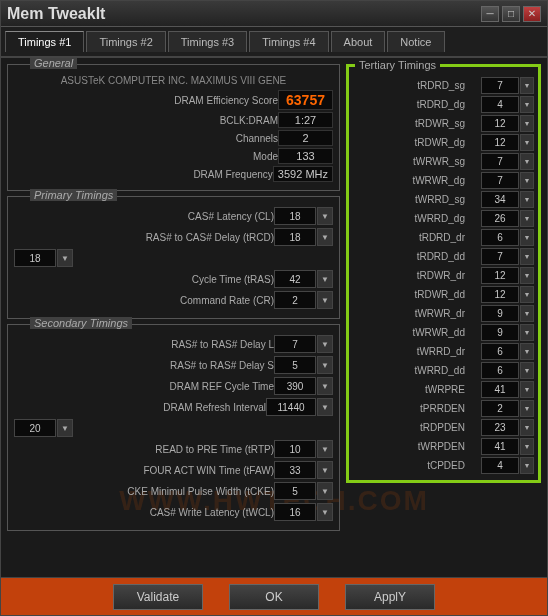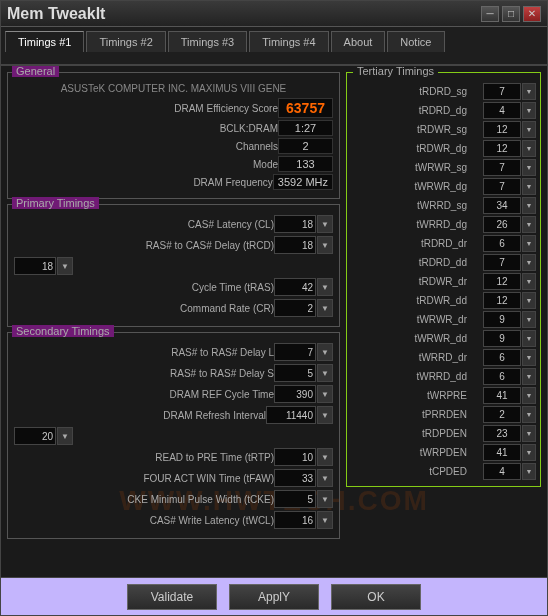--- a/index.html
+++ b/index.html
@@ -49,21 +49,21 @@
       align-items: center;
       justify-content: center;
       cursor: pointer;
     }
     .titlebar-btn.close {
       background: linear-gradient(180deg, #c04040 0%, #8a2020 100%);
     }
     .tabs {
       background: #1e1e1e;
       display: flex;
-      padding: 4px 4px 12px 4px;
+      padding: 4px 4px 4px 4px;
       border-bottom: 2px solid #444;
     }
     .tab {
       padding: 4px 12px;
       color: #bbb;
       font-size: 11px;
       cursor: pointer;
       border: 1px solid #555;
       border-bottom: none;
       background: #2a2a2a;
@@ -107,25 +107,26 @@
       flex-direction: column;
     }
     .group-box {
       border: 1px solid #555;
       padding: 4px 6px 6px 6px;
       position: relative;
     }
     .group-label {
       position: absolute;
       top: -8px;
-      left: 4px;
-      background: #701a75;
+      left: 22px;
+      background: #404040;
       padding: 0 4px;
       color: #aaa;
       font-size: 11px;
+      font-style: italic;
     }
     .general-info {
       font-size: 10px;
       color: #888;
       text-align: center;
       margin-bottom: 4px;
       margin-top: 4px;
     }
     .info-row {
       display: flex;
@@ -169,21 +170,21 @@
       align-items: center;
       gap: 1px;
     }
     .timing-input {
       width: 42px;
       height: 18px;
       background: #0a0a0a;
       border: 1px solid #444;
       color: #c8c8c8;
       font-size: 10px;
-      text-align: right;
+      text-align: center;
       padding: 0 2px;
     }
     .timing-dropdown {
       width: 16px;
       height: 18px;
       background: #333;
       border: 1px solid #444;
       display: flex;
       align-items: center;
       justify-content: center;
@@ -219,42 +220,42 @@
       background: #333;
       border: 1px solid #444;
       display: flex;
       align-items: center;
       justify-content: center;
       cursor: pointer;
       color: #aaa;
       font-size: 7px;
     }
     .right-group {
-      border: 1px solid #84cc16;
+      border: 3px solid #84cc16;
       padding: 4px 4px 4px 4px;
       position: relative;
       margin-top: 4px;
     }
     .right-group-label {
       position: absolute;
       top: -8px;
       left: 6px;
       background: #1a1a1a;
       padding: 0 4px;
       color: #aaa;
       font-size: 11px;
     }
     .footer {
       height: 38px;
-      background: #c4b5fd;
+      background: #c2410c;
       border-top: 1px solid #444;
       display: flex;
       align-items: center;
       justify-content: center;
-      gap: 12px;
+      gap: 26px;
       padding: 0 10px;
     }
     .footer-btn {
       width: 90px;
       height: 26px;
       background: linear-gradient(180deg, #444 0%, #2a2a2a 100%);
       border: 1px solid #666;
       color: #ccc;
       font-size: 12px;
       cursor: pointer;
@@ -588,16 +589,16 @@
               <div class="tertiary-dropdown">▼</div>
             </div>
           </div>
         </div>
       </div>
     </div>
   </div>
 
   <div class="footer">
     <button class="footer-btn">Validate</button>
+    <button class="footer-btn">OK</button>
     <button class="footer-btn">ApplY</button>
-    <button class="footer-btn">OK</button>
   </div>
 </div>
 
 </body></html>

